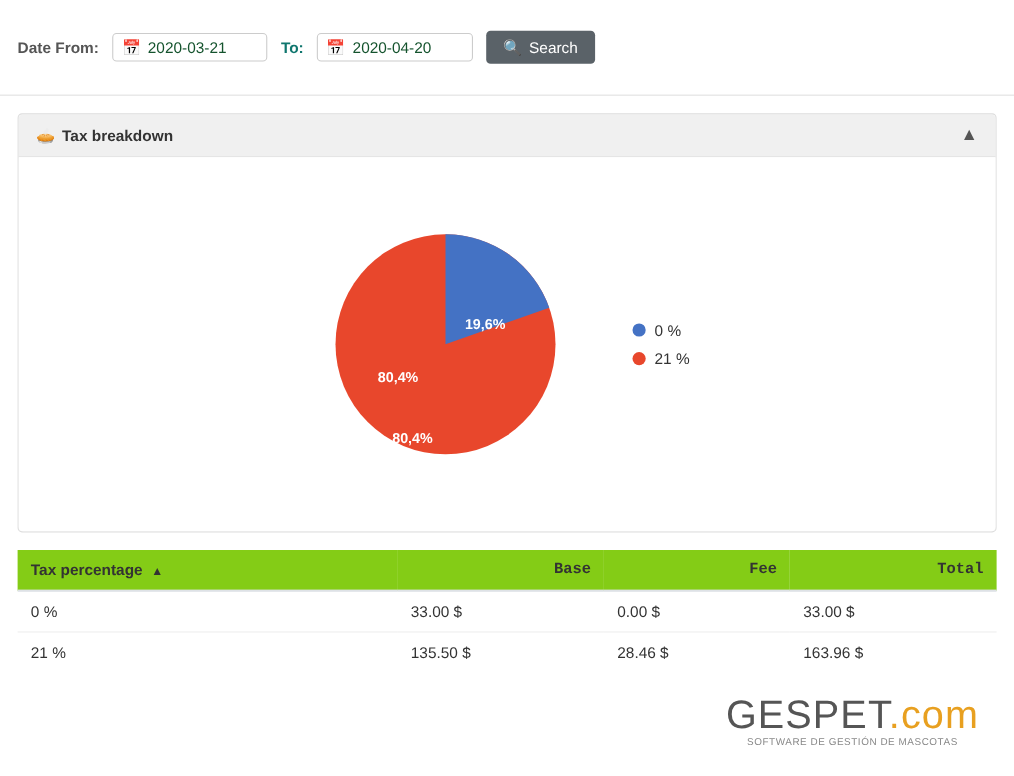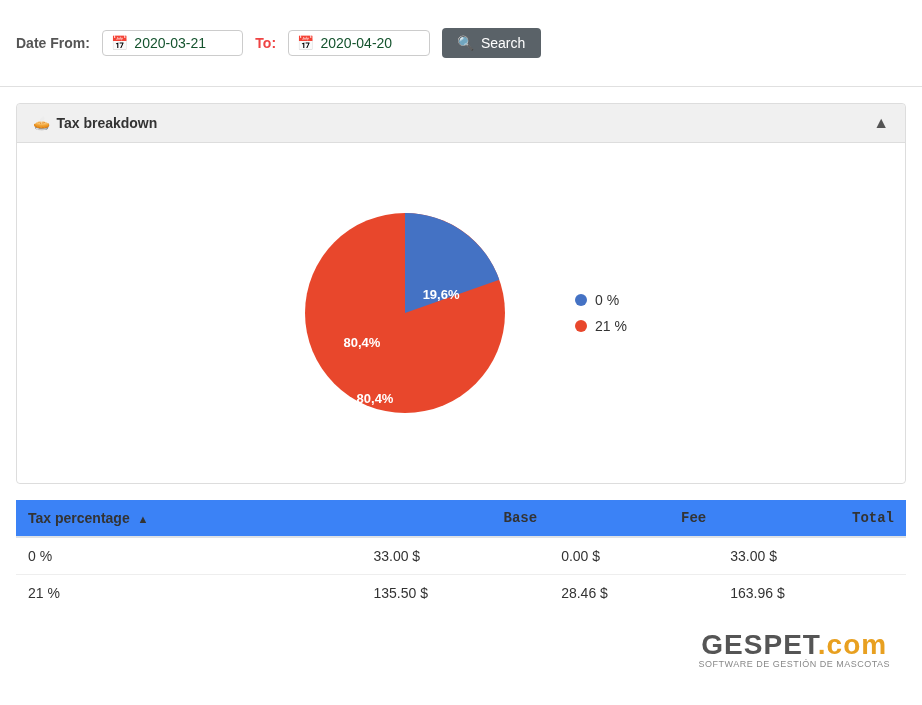--- a/index.html
+++ b/index.html
@@ -39,21 +39,21 @@
       font-size: 14px;
       color: #14532d;
       width: 100px;
     }
     .calendar-icon {
       color: #666;
       cursor: pointer;
     }
     .to-label {
       font-weight: bold;
-      color: #ef4444;
+      color: #0f766e;
       text-align: right;
     }
     .search-btn {
       display: flex;
       align-items: center;
       gap: 6px;
       background: #5a6268;
       color: #fff;
       border: none;
       border-radius: 4px;
@@ -139,21 +139,21 @@
 
     
     .data-table {
       width: 100%;
       border-collapse: collapse;
       margin-top: 8px;
     }
     .data-table th {
       text-align: left;
       padding: 10px 12px;
-      background: #3b82f6;
+      background: #84cc16;
       border-bottom: 2px solid #dee2e6;
       font-weight: 600;
       color: #333;
     }
     .data-table th.right {
       text-align: right;
       font-family: Liberation Mono, monospace;
     }
     .data-table td {
       padding: 10px 12px;
@@ -177,25 +177,24 @@
     }
 
     
     .branding {
       display: flex;
       justify-content: flex-end;
       padding: 10px 16px;
       margin-top: 8px;
     }
     .brand-text {
-      font-size: 28px;
-      font-weight: bold;
+      font-size: 36px;
+      font-weight: normal;
       color: #555;
       letter-spacing: 1px;
-      text-align: center;
     }
     .brand-text span {
       color: #e8a020;
     }
     .brand-sub {
       font-size: 9px;
       color: #888;
       text-align: center;
       letter-spacing: 0.5px;
       margin-top: -2px;

